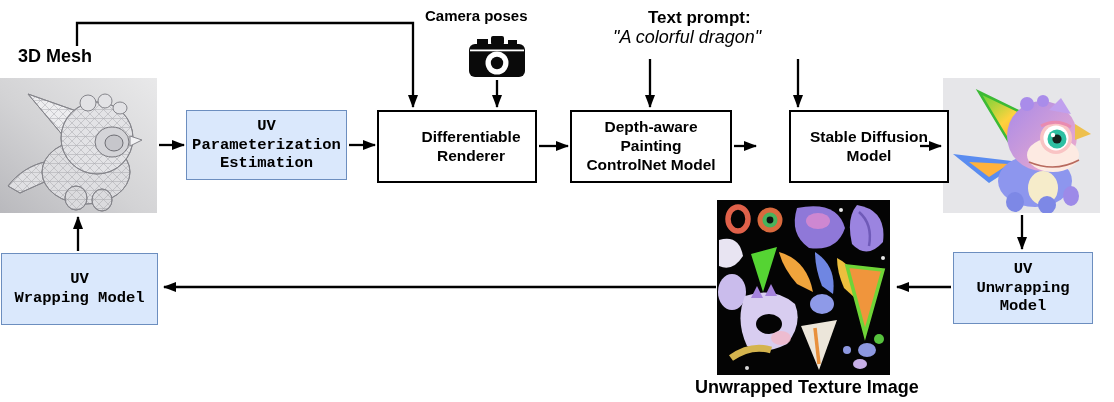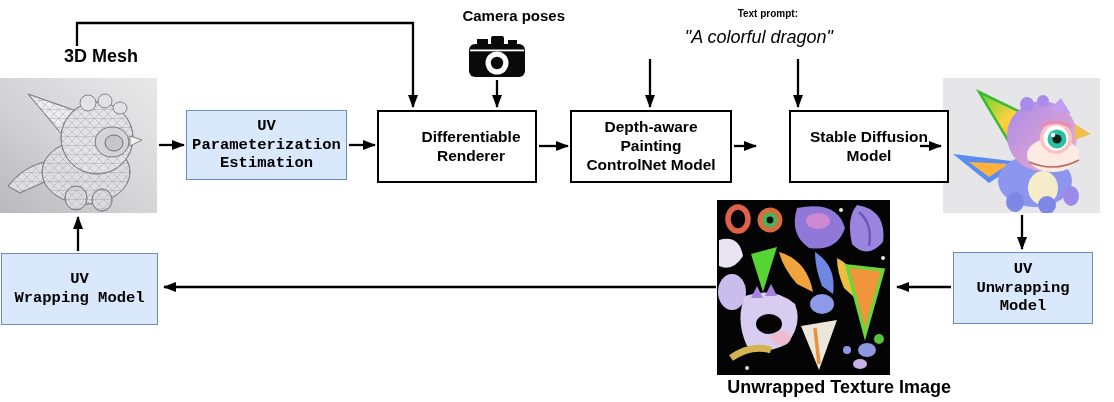--- a/index.html
+++ b/index.html
@@ -11,24 +11,24 @@
   .box.white{background:#ffffff;border:2px solid var(--box-border,#000);}
   .box.blue{background:var(--accent-fill,#dae8fc);border:1.5px solid var(--accent-border,#6c8ebf);font-family:Liberation Mono, monospace;}
 
   #box-uv-param   {left:186px;top:110px;width:161px;height:70px;}
   #box-renderer   {left:377px;top:110px;width:160px;height:73px;padding-left:28px;}
   #box-controlnet {left:570px;top:110px;width:162px;height:73px;}
   #box-sd         {left:758px;top:110px;width:160px;height:73px;margin-left:31px;}
   #box-uv-unwrap  {left:953px;top:252px;width:140px;height:72px;}
   #box-uv-wrap    {left:1px;  top:253px;width:157px;height:72px;}
 
-  .lbl{position:absolute;font-weight:700;text-align:right;color:#000;z-index:3;}
+  .lbl{position:absolute;font-weight:700;text-align:left;color:#000;z-index:3;}
   #lbl-mesh        {left:18px; top:46px; width:120px;font-size:18px;}
   #lbl-camera      {left:425px;top:7px;  width:140px;font-size:15px;}
-  #lbl-prompt-title{left:648px;top:8px;  width:150px;font-size:10px;}
+  #lbl-prompt-title{left:648px;top:8px;  width:150px;font-size:17px;}
   #lbl-prompt-value{left:613px;top:27px; width:220px;font-size:18px;font-style:italic;font-weight:400;}
   #lbl-painted     {left:935px;top:52px; width:175px;font-size:18px;}
   #lbl-repeat      {left:268px;top:258px;width:350px;font-size:18px;}
   #lbl-unwrapped   {left:695px;top:377px;width:256px;font-size:18px;}
 
   .pic{position:absolute;z-index:1;line-height:0;}
   #img-mesh   {left:0;    top:78px; width:157px;height:135px;}
   #img-painted{left:943px;top:78px; width:157px;height:135px;}
   #img-texture{left:717px;top:200px;width:173px;height:175px;}
   #camera-icon{left:468px;top:36px; width:58px; height:42px;}

